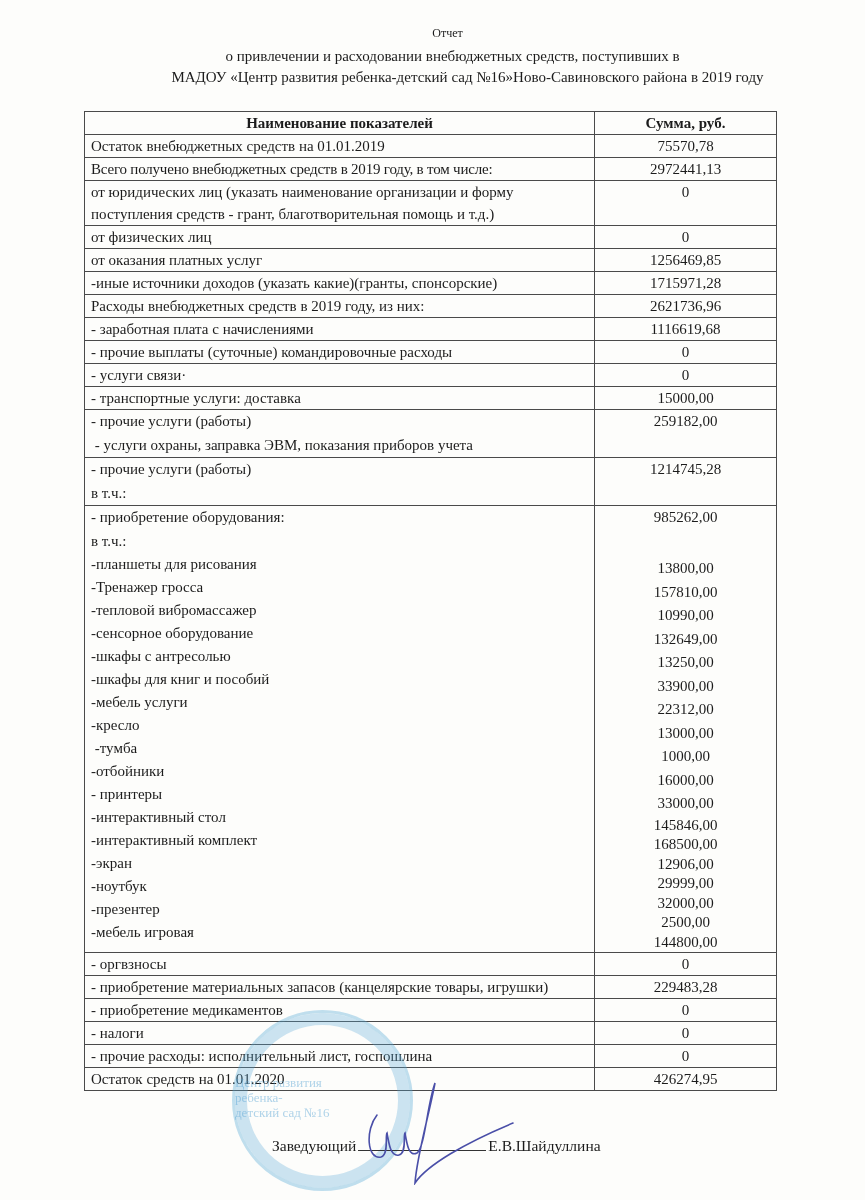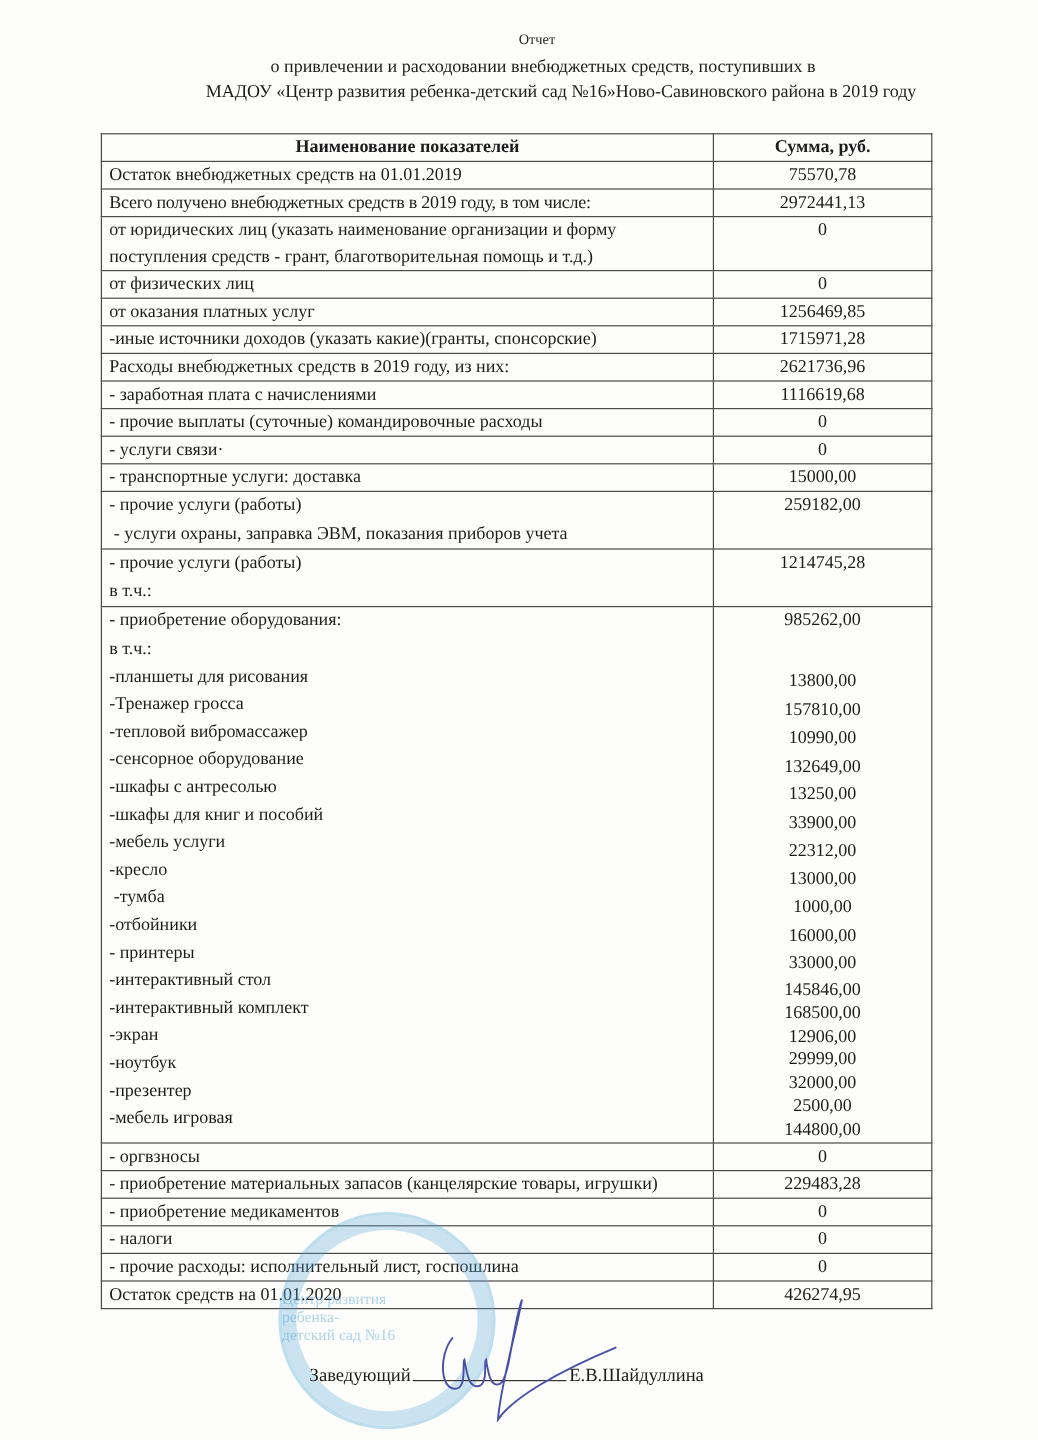--- a/index.html
+++ b/index.html
@@ -26,21 +26,21 @@
   table.report th { font-weight: bold; text-align: center; height: 21px; }
   col.c1 { width: 510px; } col.c2 { width: 182px; }
   td.amt { text-align: center; }
   tr.bold td { font-weight: normal; }
   td.sub { padding-top: 1px; }
   .subline { display: block; line-height: 23.5px; white-space: nowrap; }
   .amtline { display: block; line-height: 23.5px; text-align: center; }
   .amtline.tight { line-height: 19.5px; }
   .subline.tight { line-height: 23px; }
 
-  .signature-block { position: absolute; left: 258px; top: 1136px; font-size: 15.5px; }
+  .signature-block { position: absolute; left: 272px; top: 1136px; font-size: 15.5px; }
   .sig-role { display: inline-block; }
   .sig-line { display: inline-block; width: 128px; border-bottom: 1px solid #333; height: 14px; margin: 0 2px; vertical-align: baseline; }
   .sig-name { display: inline-block; }
 
   .stamp {
     position: absolute; left: 232px; top: 1010px; width: 175px; height: 175px;
     border-radius: 50%; border: 3px solid rgba(90,170,215,0.38);
     box-shadow: inset 0 0 0 10px rgba(255,255,255,0), inset 0 0 0 12px rgba(90,170,215,0.30);
     pointer-events: none;
   }

